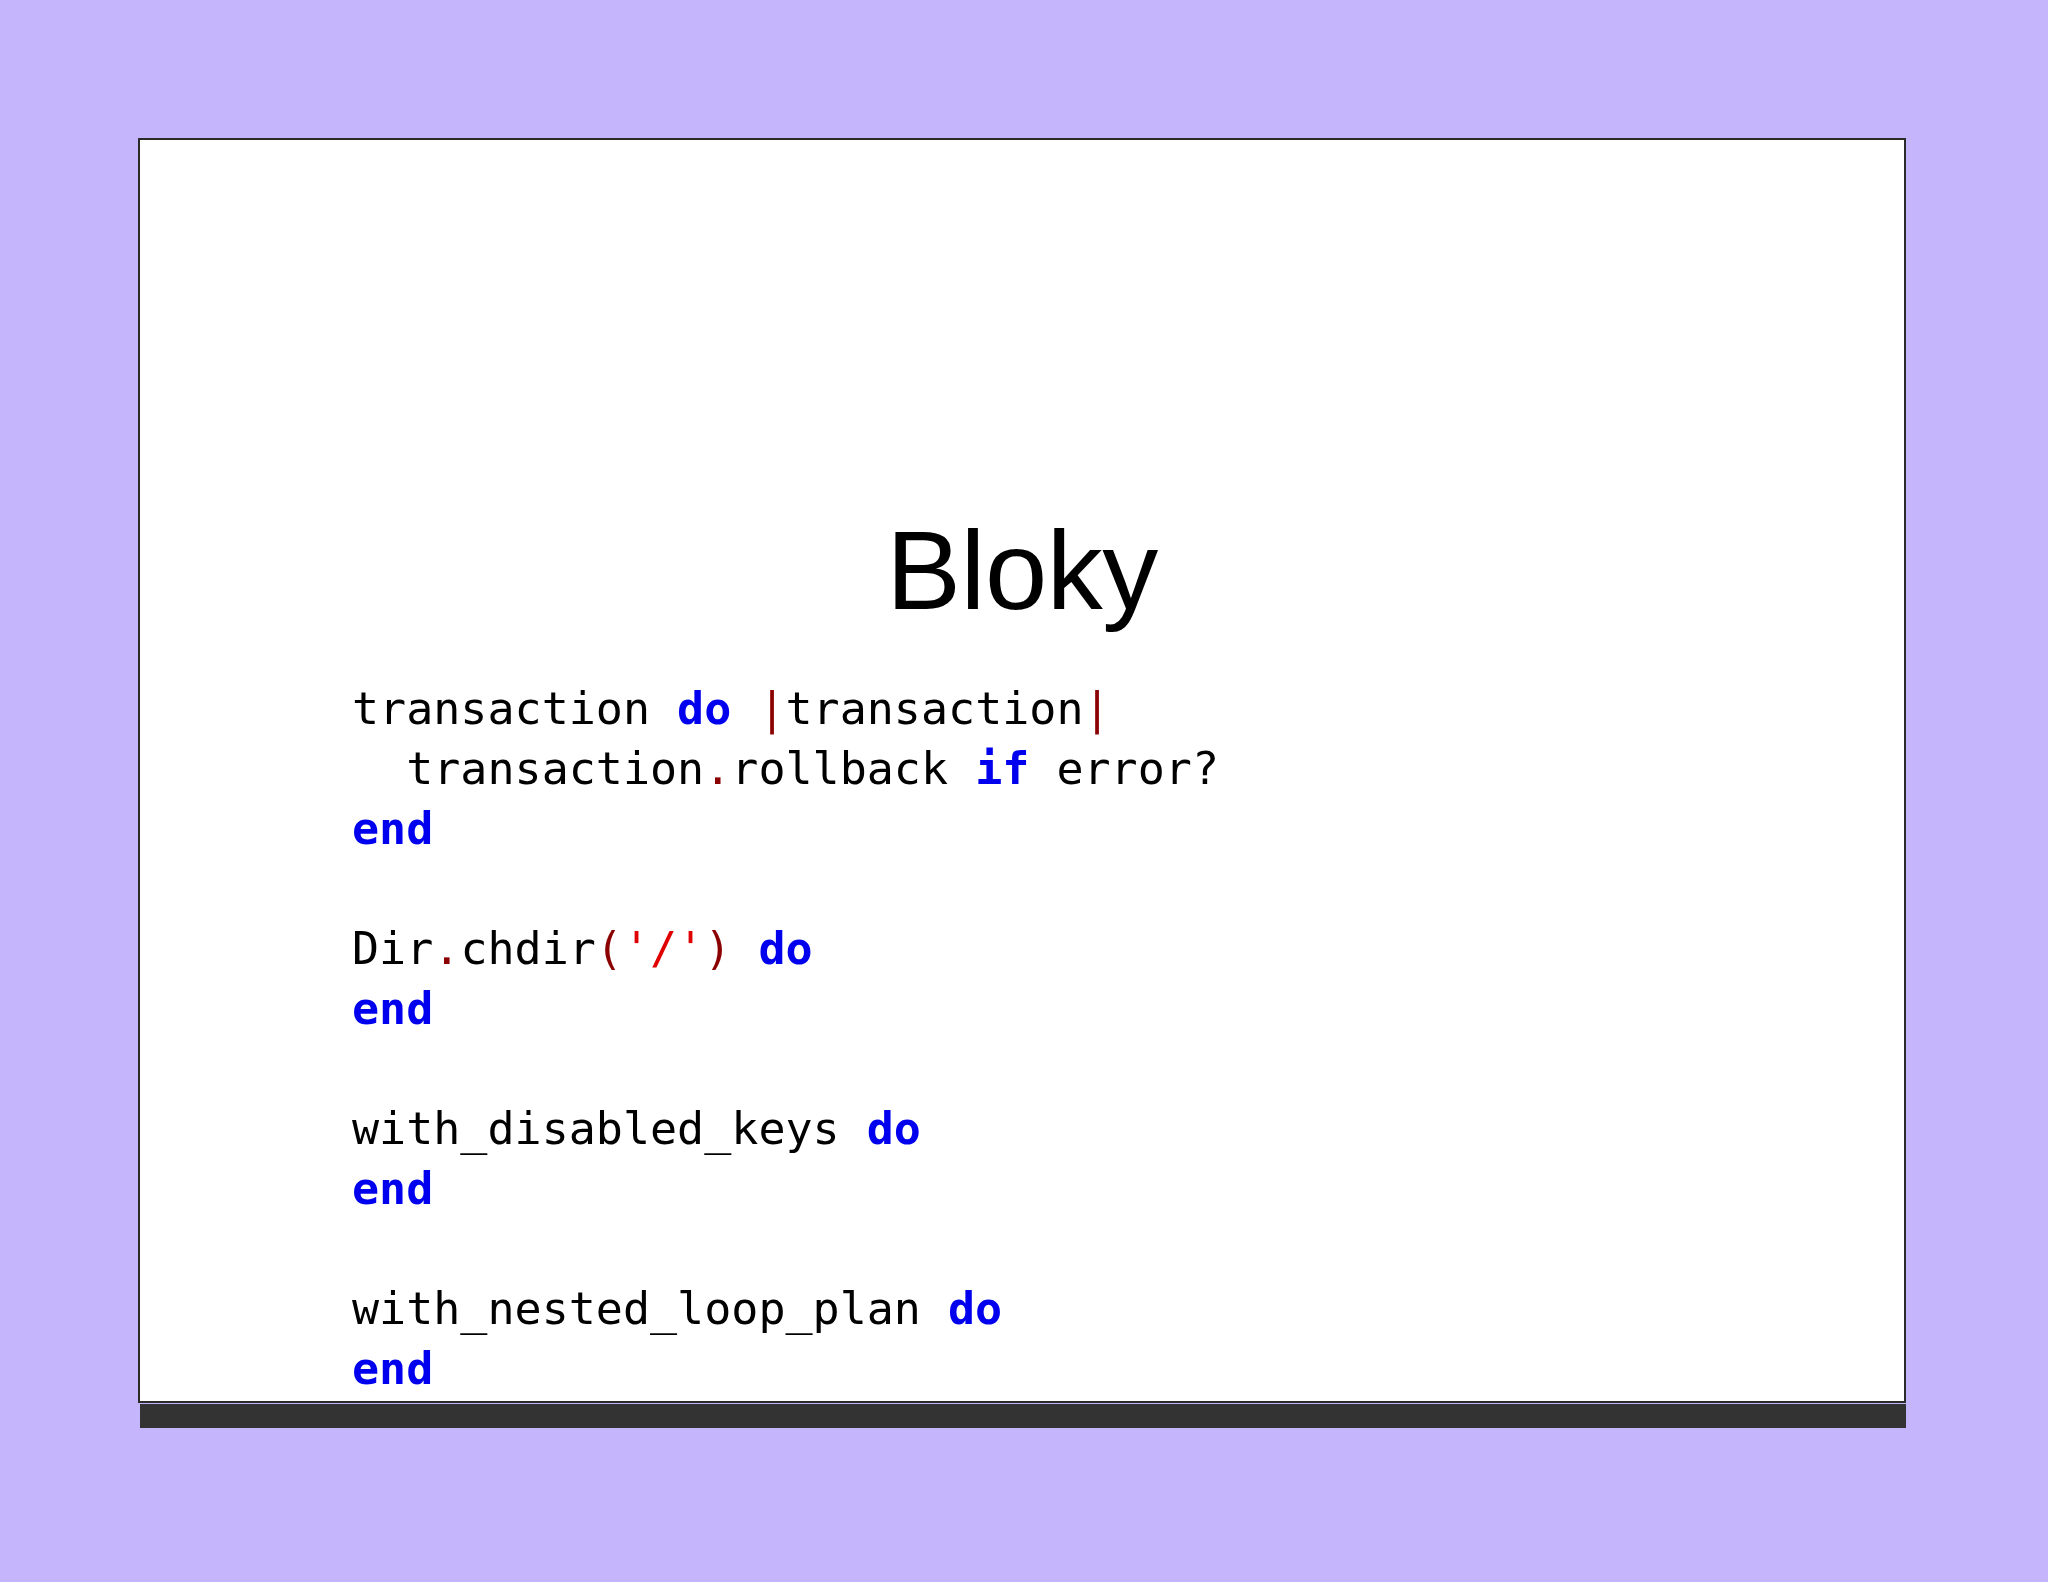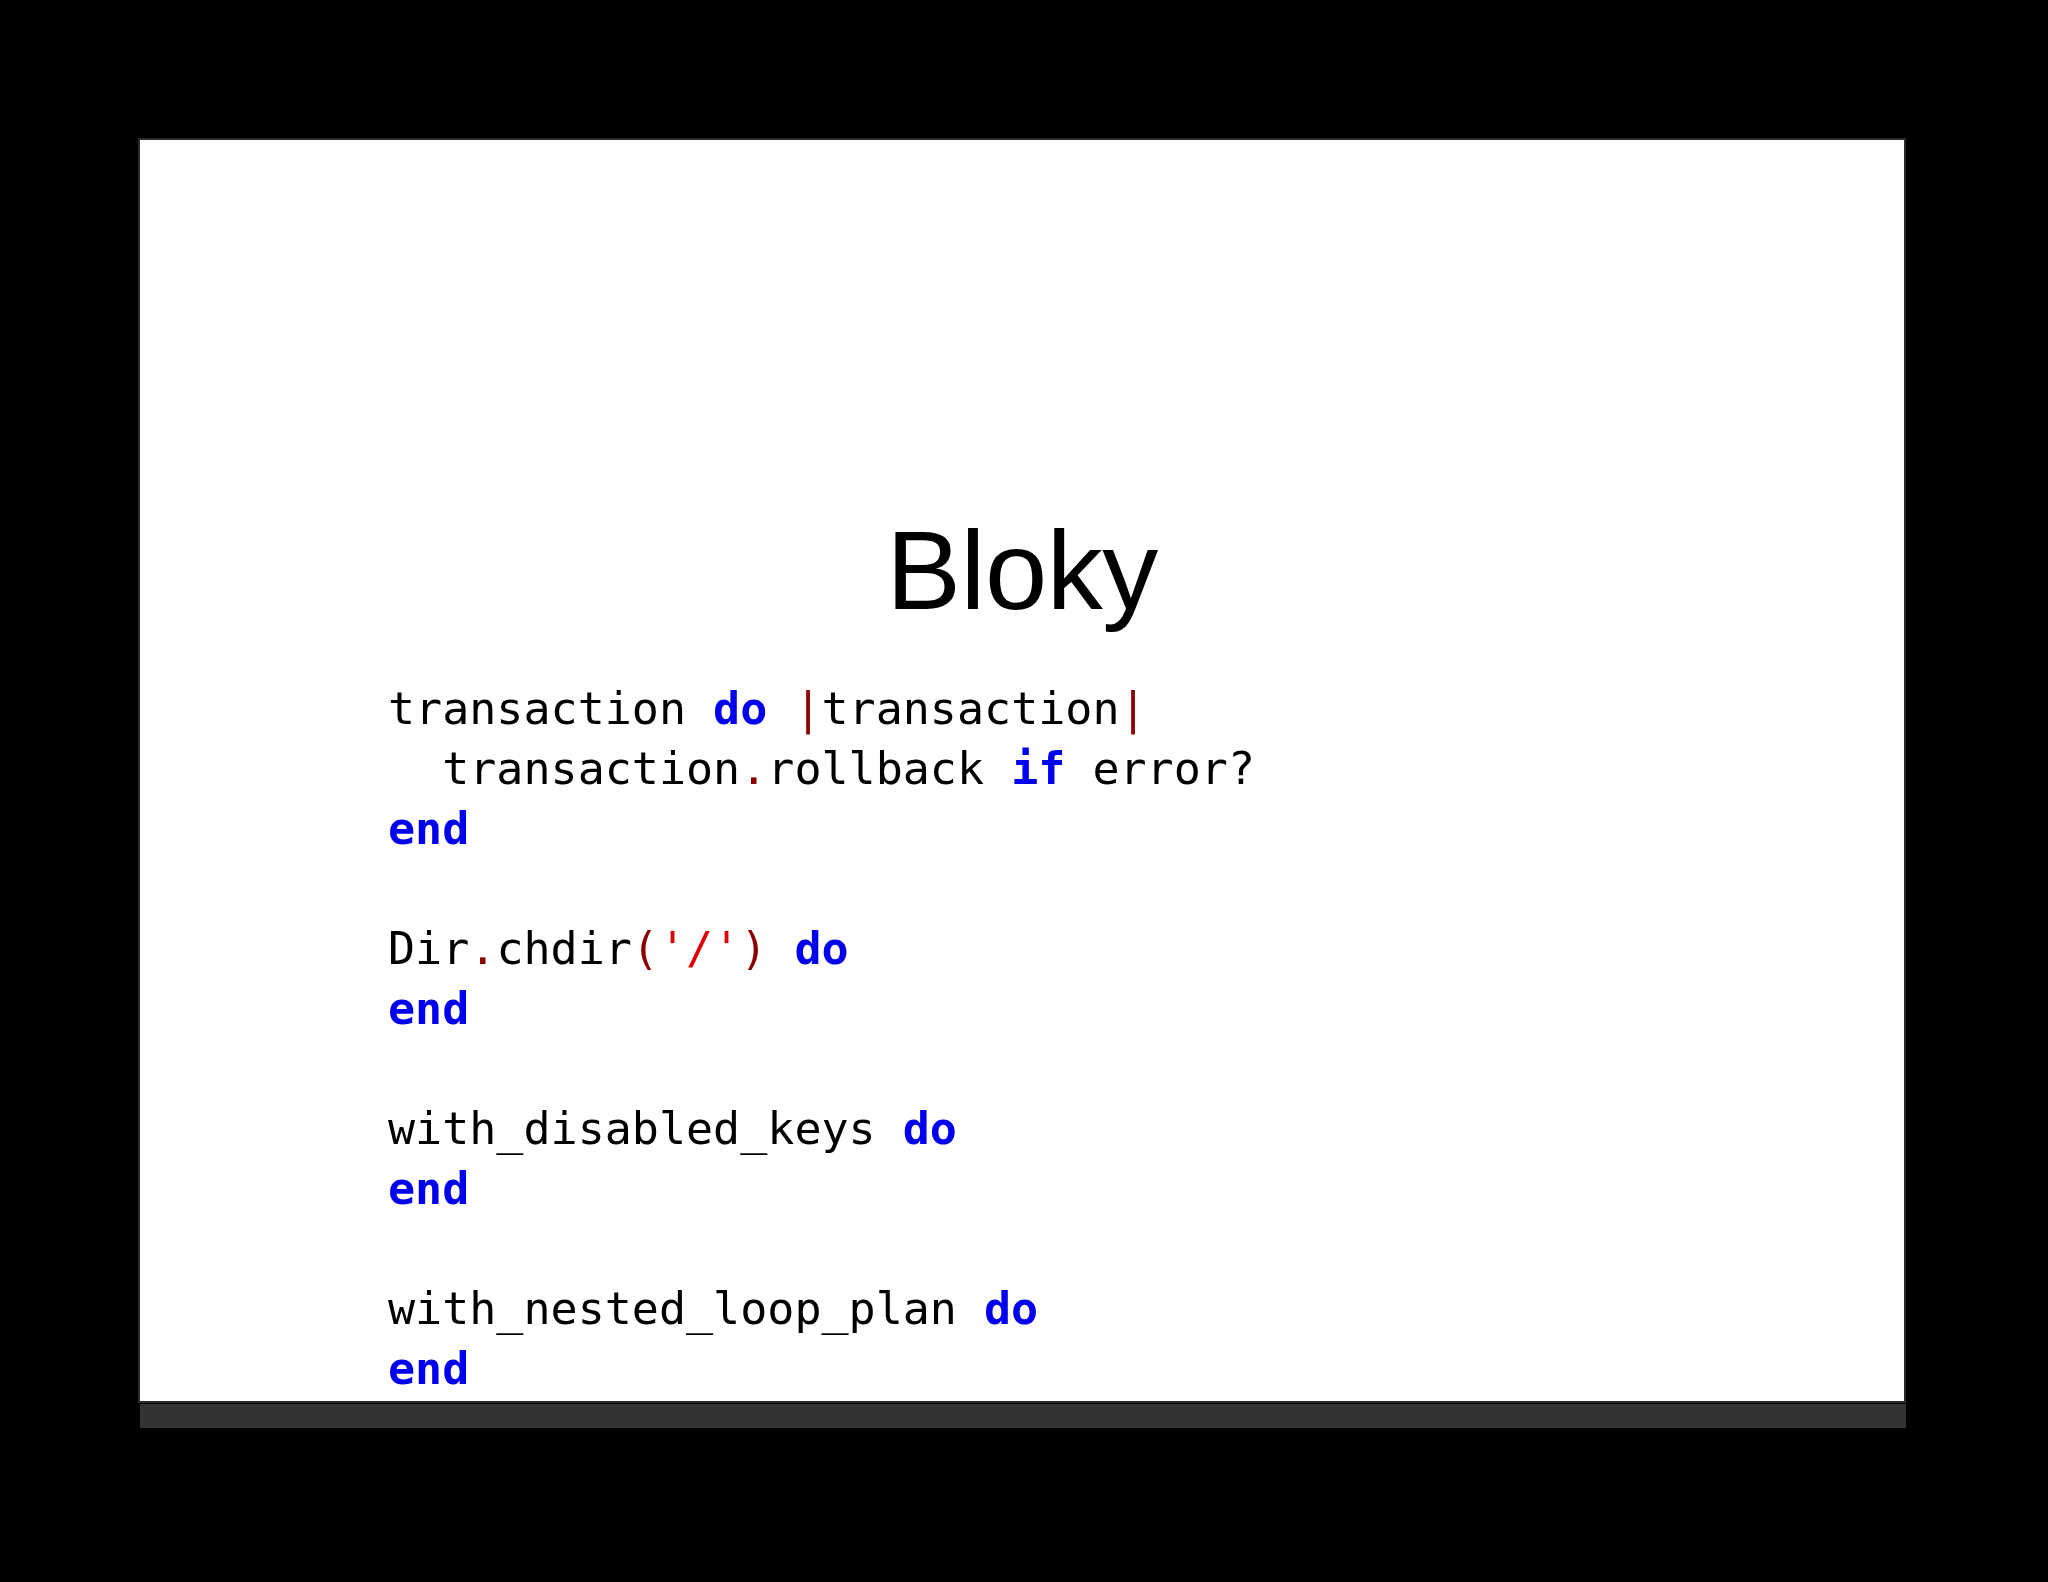--- a/index.html
+++ b/index.html
@@ -12,21 +12,21 @@
     width: 2048px;
     height: 1582px;
     font-family: "Liberation Sans", sans-serif;
     overflow: hidden;
   }
 
   .slide-stage {
     position: relative;
     width: 2048px;
     height: 1582px;
-    background: #000000;
+    background: #c4b5fd;
   }
 
   
   .slide-frame {
     position: absolute;
     left: 138px;
     top: 138px;
     width: 1768px;
     height: 1265px;
     background: #ffffff;
@@ -65,21 +65,20 @@
     font-family: "DejaVu Sans Mono", "Liberation Mono", monospace;
     font-size: 45px;
     line-height: 60px;
     white-space: pre;
     color: #000000;
   }
 
   .code-line {
     white-space: pre;
     height: 60px;
-    margin-left: 36px;
   }
   .code-line.blank {
     height: 60px;
   }
 
   
   .tok-plain   { color: #000000; }
   .tok-kw      { color: #0000ee; font-weight: bold; }
   .tok-punct   { color: #8b0000; }
   .tok-string  { color: #e00000; }

